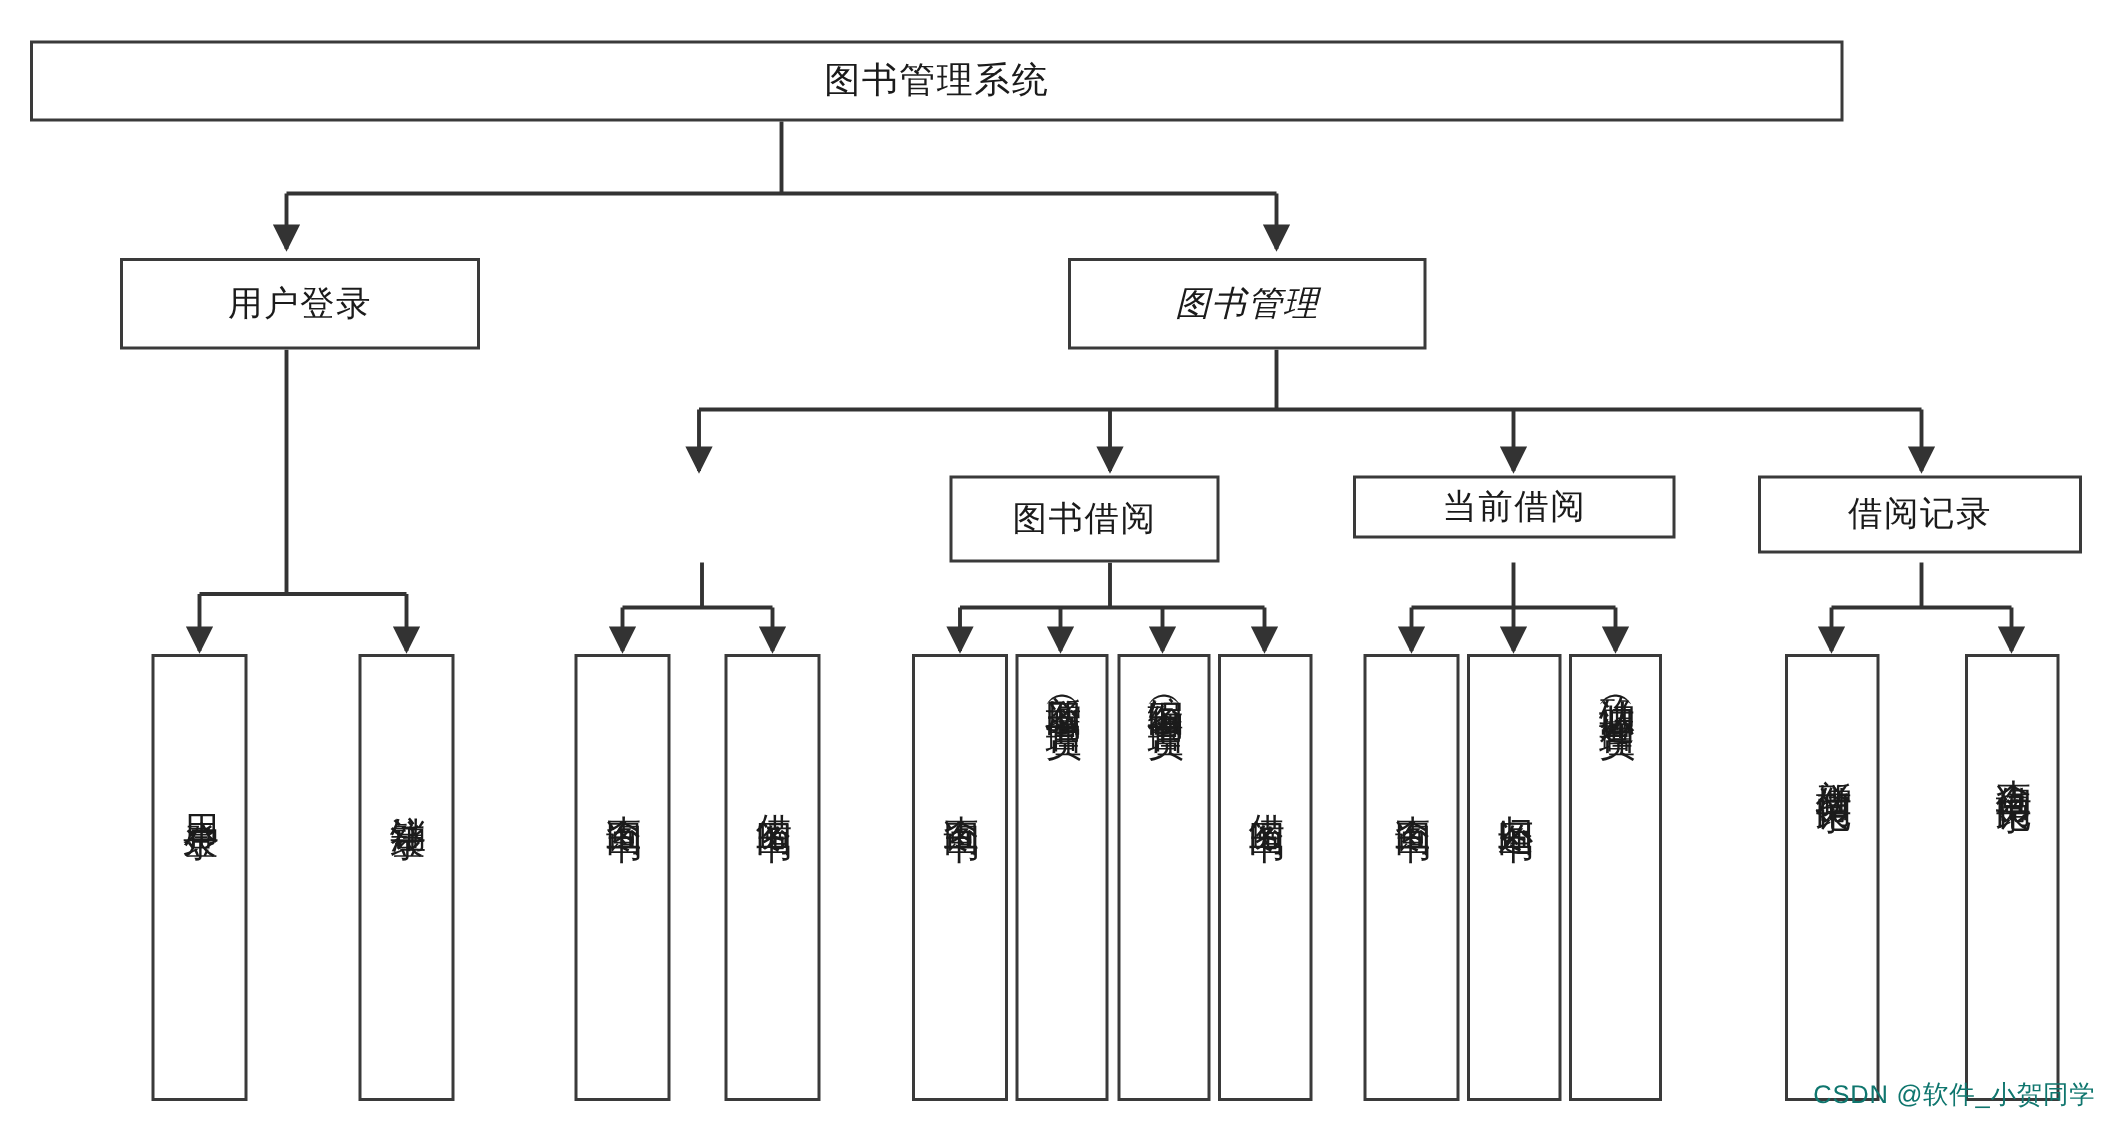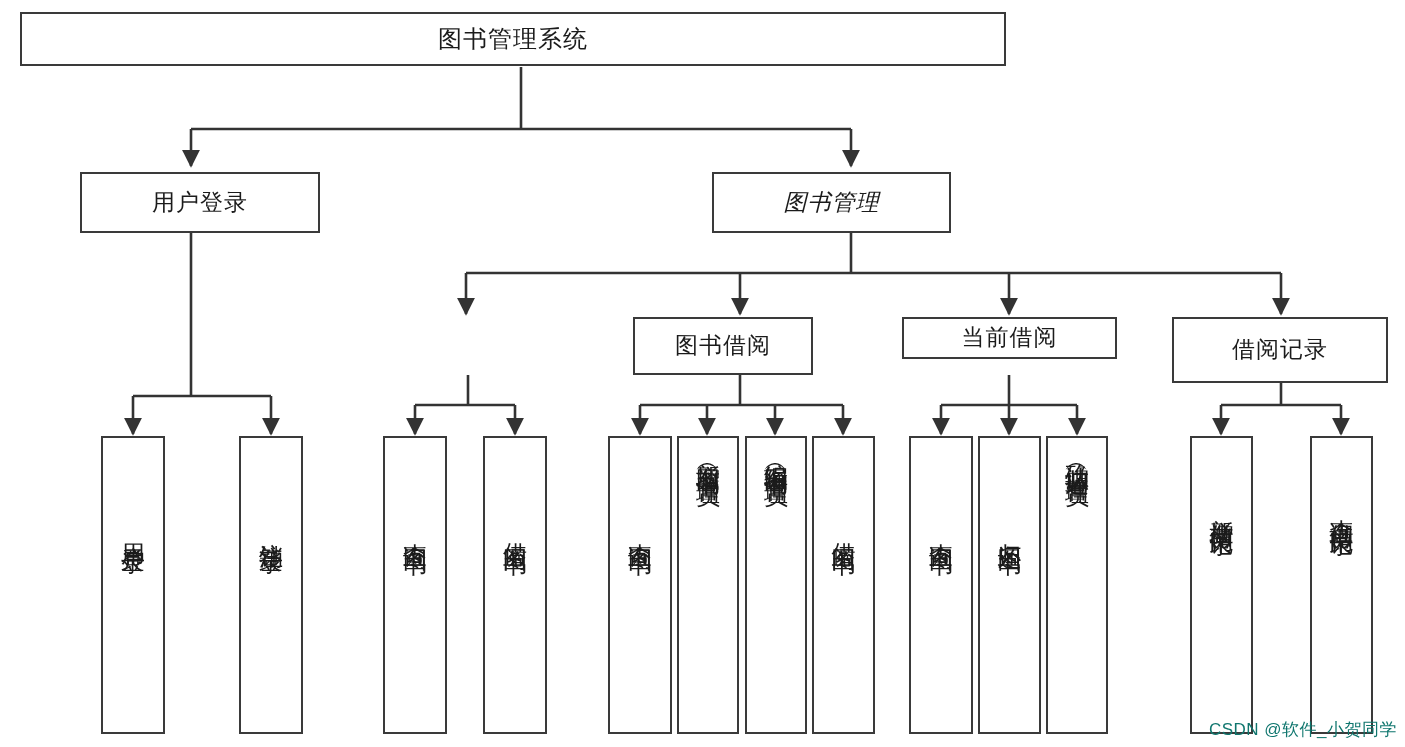--- a/index.html
+++ b/index.html
@@ -131,38 +131,38 @@
       <path d="M 1009 405 L 1009 434" marker-end="url(#arrow)"></path>
       <path d="M 1077 405 L 1077 434" marker-end="url(#arrow)"></path>
 
       <path d="M 1281 375 L 1281 405"></path>
       <path d="M 1221 405 L 1341 405"></path>
       <path d="M 1221 405 L 1221 434" marker-end="url(#arrow)"></path>
       <path d="M 1341 405 L 1341 434" marker-end="url(#arrow)"></path>
     </g>
   </svg>
 
-  <div class="node horiz root" style="left:20px; top:12px; width:986px; height:54px;">
+  <div class="node horiz root" style="left:20px; top:27px; width:1209px; height:54px;">
     <span class="label">图书管理系统</span>
   </div>
 
   <div class="node horiz" style="left:80px; top:172px; width:240px; height:61px;">
     <span class="label">用户登录</span>
   </div>
   <div class="node horiz" style="left:712px; top:172px; width:239px; height:61px;font-style:italic;">
     <span class="label">图书管理</span>
   </div>
 
   <div class="node horiz" style="left:633px; top:317px; width:180px; height:58px;">
     <span class="label">图书借阅</span>
   </div>
   <div class="node horiz" style="left:902px; top:317px; width:215px; height:42px;">
     <span class="label">当前借阅</span>
   </div>
-  <div class="node horiz" style="left:1172px; top:317px; width:216px; height:66px;">
+  <div class="node horiz" style="left:1172px; top:317px; width:216px; height:52px;">
     <span class="label">借阅记录</span>
   </div>
 
   <div class="node vert midshort" style="left:101px; top:436px; width:64px; height:298px;">
     <span class="label">用户登录</span>
   </div>
   <div class="node vert midshort" style="left:239px; top:436px; width:64px; height:298px;">
     <span class="label">注销登录</span>
   </div>
 

